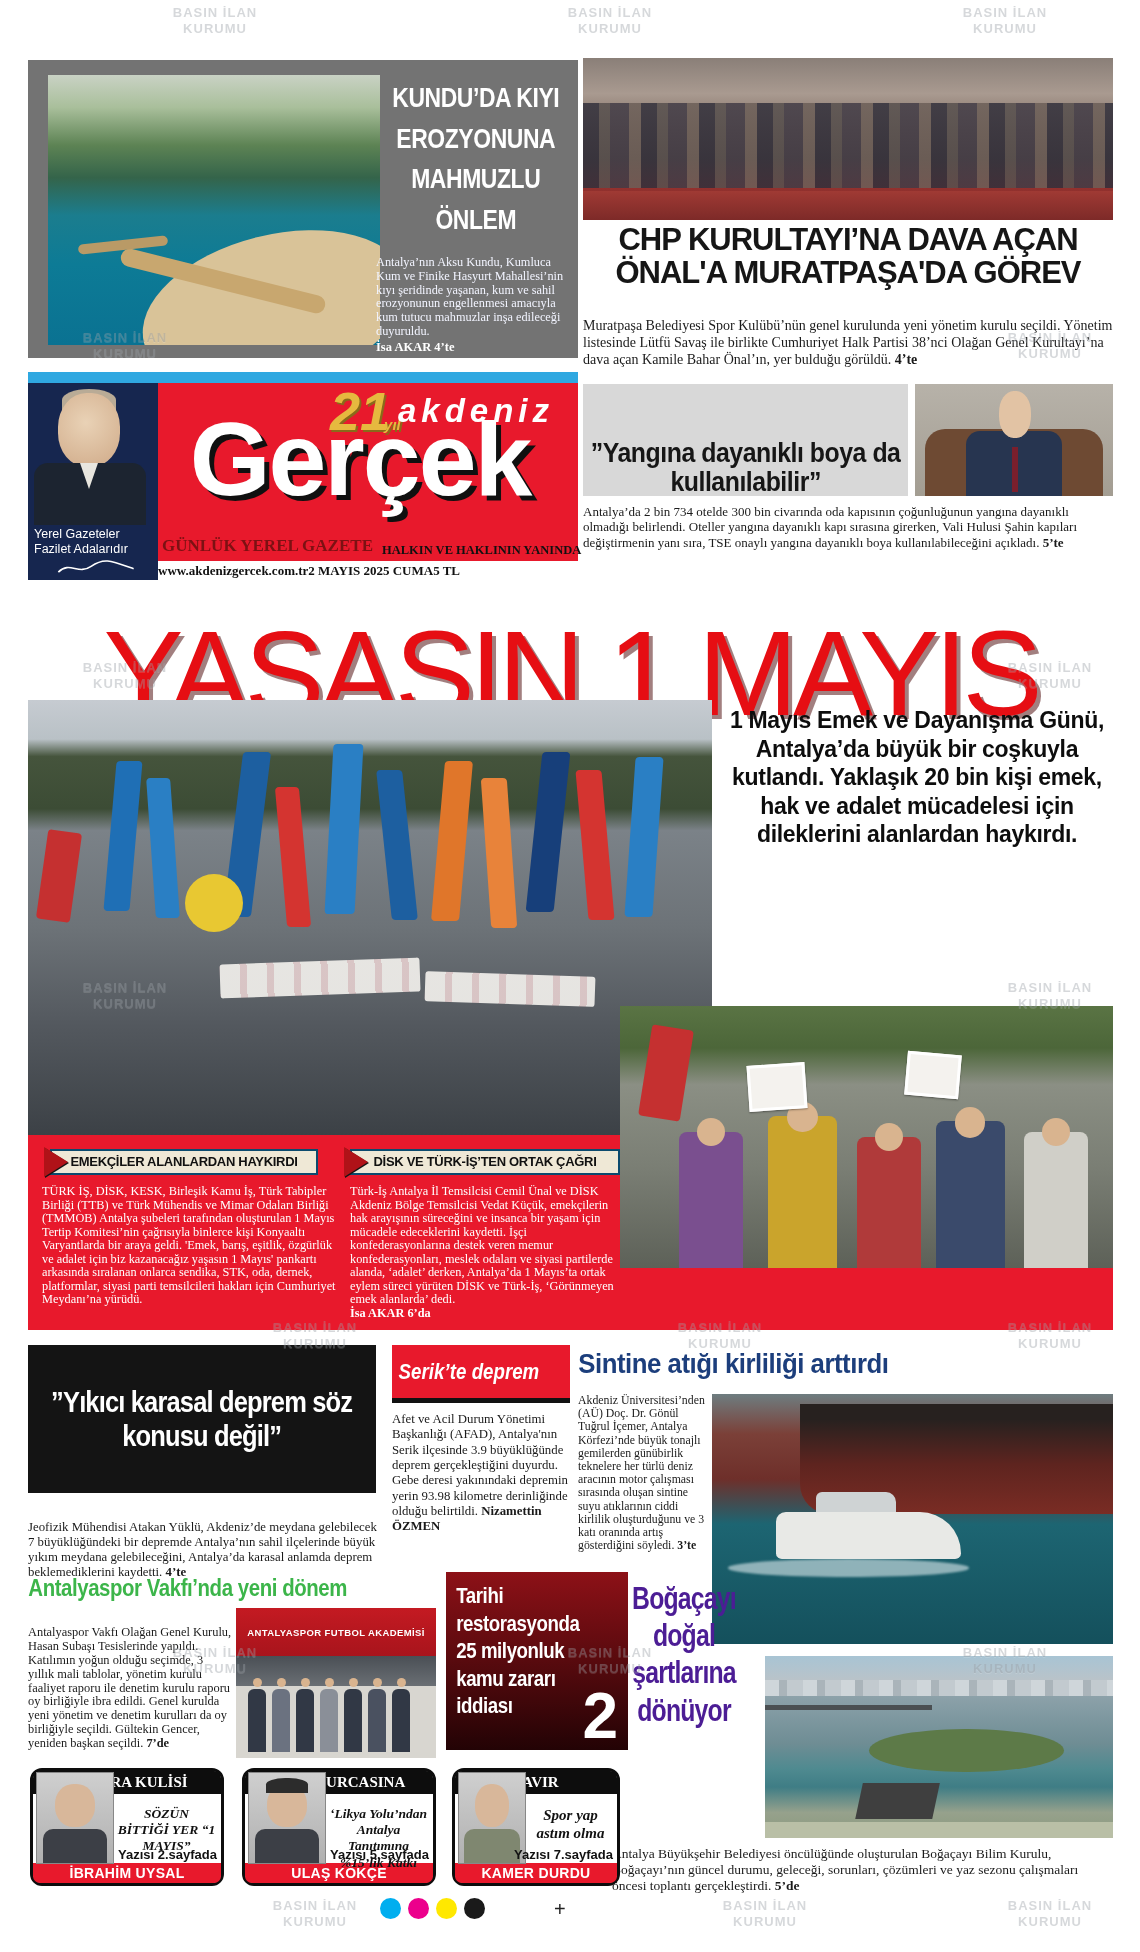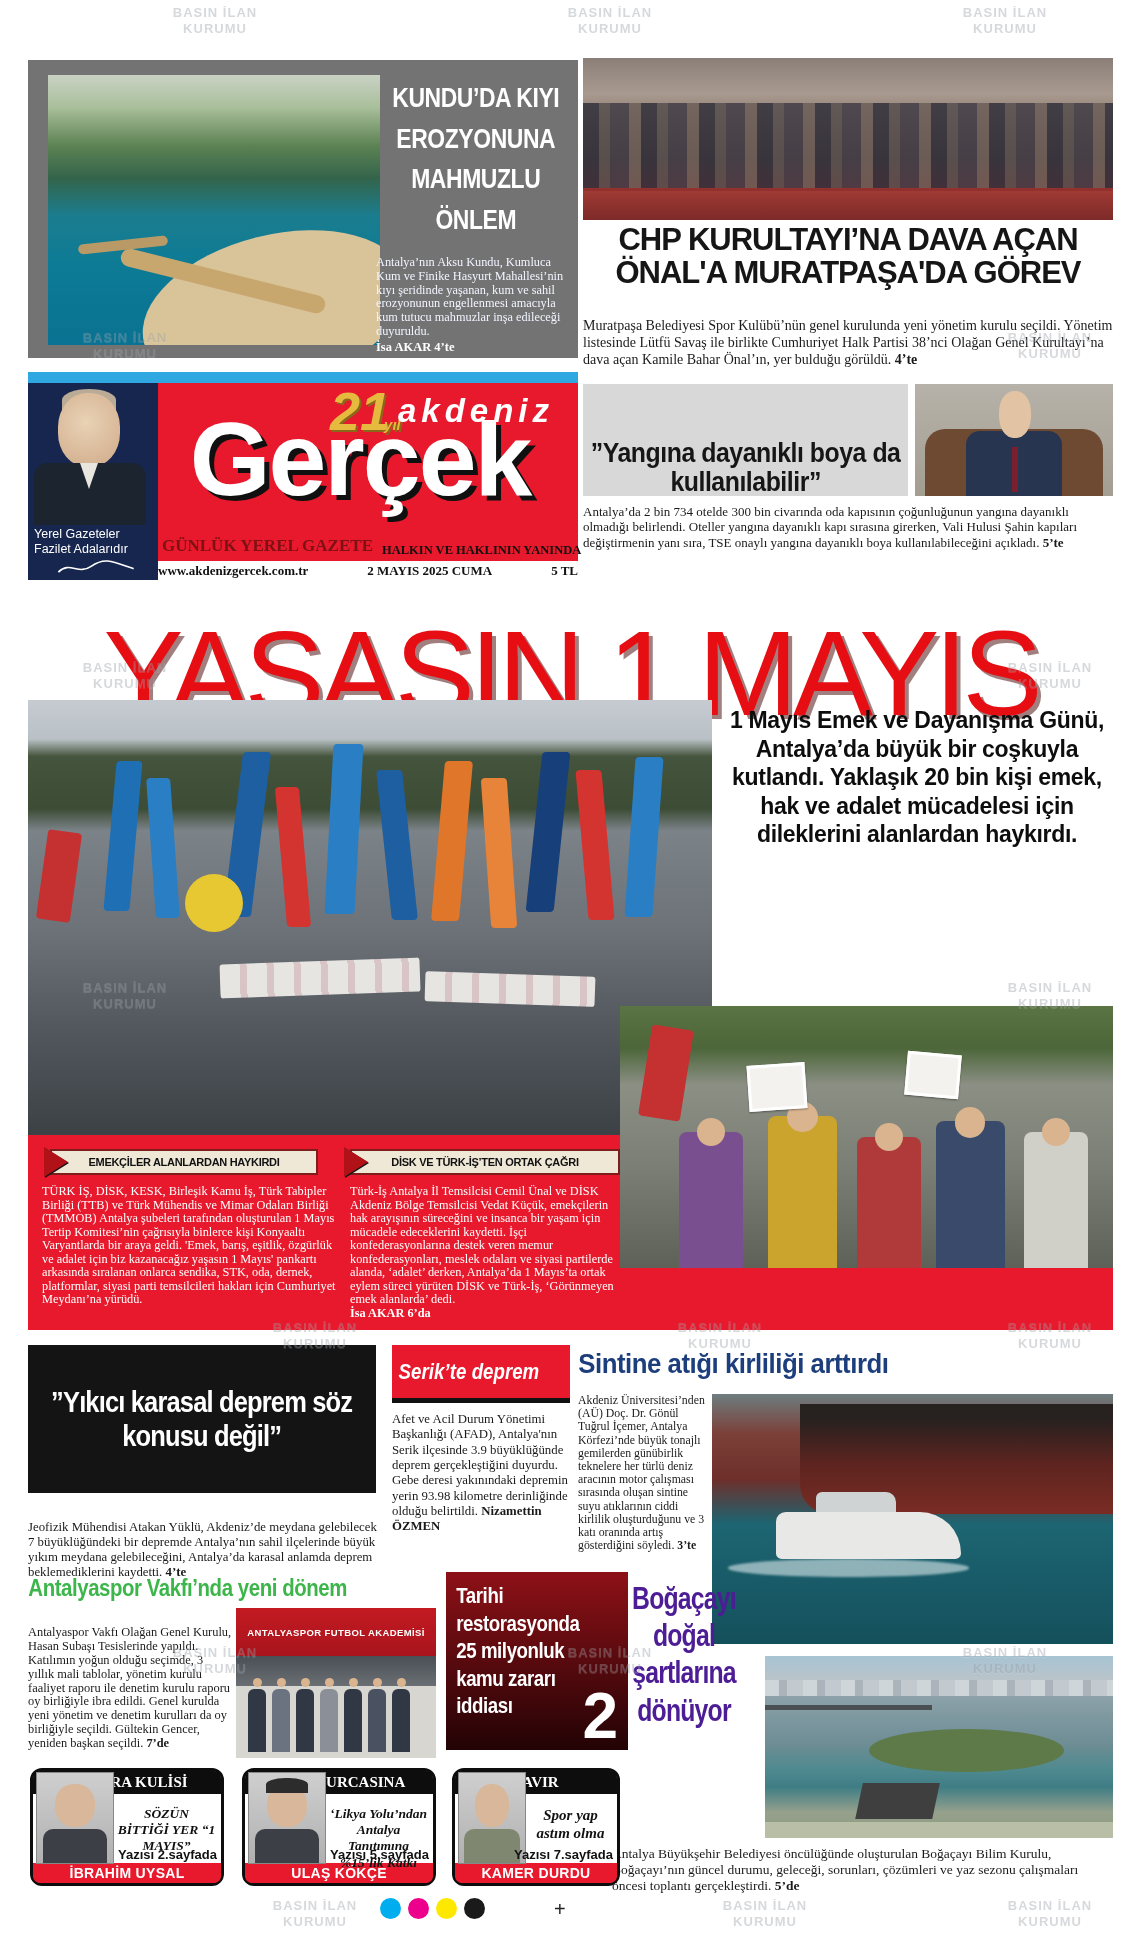--- a/index.html
+++ b/index.html
@@ -51,21 +51,21 @@
   .mh-21 .yil{font-size:15px;margin-left:-6px;}
   .mh-akdeniz{left:398px;top:394px;width:180px;z-index:5;color:#fff;font-weight:700;font-style:italic;
     font-size:33px;letter-spacing:5px;line-height:1;}
   .mh-gercek{left:150px;top:402px;width:420px;z-index:3;text-align:center;color:#fff;font-weight:700;
     font-size:104px;line-height:1.1;letter-spacing:-2px;text-shadow:5px 5px 0 #101010;}
   .mh-gunluk{left:162px;top:536px;z-index:5;font-family:"Liberation Serif",serif;font-weight:700;
     font-size:17px;color:#7d1113;}
   .mh-halkin{left:382px;top:543px;z-index:5;font-family:"Liberation Serif",serif;font-weight:700;
     font-size:12.5px;color:#111;}
   .mh-info{left:158px;top:561px;width:420px;height:19px;z-index:5;display:flex;align-items:center;
-    justify-content:space-between;font-family:"Liberation Serif",serif;font-weight:700;font-size:13px;color:#111;}
+    font-family:"Liberation Serif",serif;font-weight:700;font-size:13px;color:#111;}
 
   
   .fire-headbox{left:583px;top:384px;width:325px;height:112px;background:#d8d8d8;display:flex;
     align-items:flex-end;justify-content:center;text-align:center;}
   .fire-head{font-size:27px;font-weight:800;line-height:1.05;color:#161616;letter-spacing:-.5px;}
   .fire-photo{left:915px;top:384px;width:198px;height:112px;overflow:hidden;
     background:linear-gradient(180deg,#b7b2a9,#a39d92);}
   .vali-chair{position:absolute;left:10px;right:10px;bottom:0;height:60%;background:#6e4a33;border-radius:20px 20px 0 0;}
   .vali-body{position:absolute;left:26%;bottom:0;width:48%;height:58%;background:#273550;border-radius:14px 14px 0 0;}
   .vali-head{position:absolute;left:42.5%;top:6%;width:16%;height:42%;background:#e2c3a4;border-radius:46%;}
@@ -89,22 +89,22 @@
 
   
   .collage{left:620px;top:1006px;width:493px;height:262px;overflow:hidden;z-index:5;
     background:linear-gradient(180deg,#5a7444 0%,#4c6639 16%,#8b8f84 30%,#7a7e74 62%,#5d6158 100%);}
   .person{position:absolute;border-radius:8px 8px 0 0;}
   .person:before{content:"";position:absolute;top:-14px;left:28%;width:44%;padding-top:44%;background:#d9b48f;border-radius:50%;}
   .frame{position:absolute;background:#f4f2ee;border:3px solid #fff;box-shadow:0 1px 2px rgba(0,0,0,.4);}
 
   
   .band{left:28px;top:1135px;width:1085px;height:195px;background:#e8192c;z-index:2;}
-  .hdr{position:absolute;height:26px;background:#efe8d6;border:2px solid #7f1d1d;box-sizing:border-box;
-    text-align:center;font-size:11px;font-weight:800;line-height:22px;color:#111;letter-spacing:-.3px;}
+  .hdr{position:absolute;height:26px;background:#efe8d6;border:2px solid #0c4a6e;box-sizing:border-box;
+    text-align:center;font-size:13px;font-weight:800;line-height:22px;color:#111;letter-spacing:-.3px;}
   .hdr .arrow{position:absolute;left:-8px;top:-4px;width:0;height:0;border-top:15px solid transparent;
     border-bottom:15px solid transparent;border-left:24px solid #b01218;filter:drop-shadow(1px 1px 0 #141414);}
   .bandtext{position:absolute;color:#fff;font-size:12.3px;line-height:1.1;font-family:"Liberation Serif",serif;}
 
   
   .dep{left:28px;top:1345px;width:348px;height:148px;background:#141414;display:flex;align-items:center;
     justify-content:center;text-align:center;}
   .dep-head{color:#fff;font-size:30px;font-weight:800;line-height:1.15;letter-spacing:-1px;}
   .dep-body{left:28px;top:1500px;width:352px;font-size:12.8px;line-height:1.17;color:#1a1a1a;margin-top:20px;}
 

